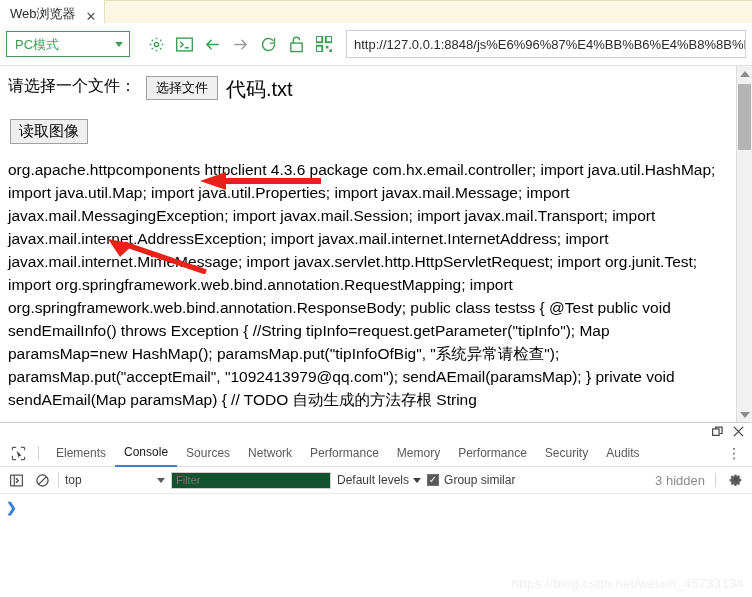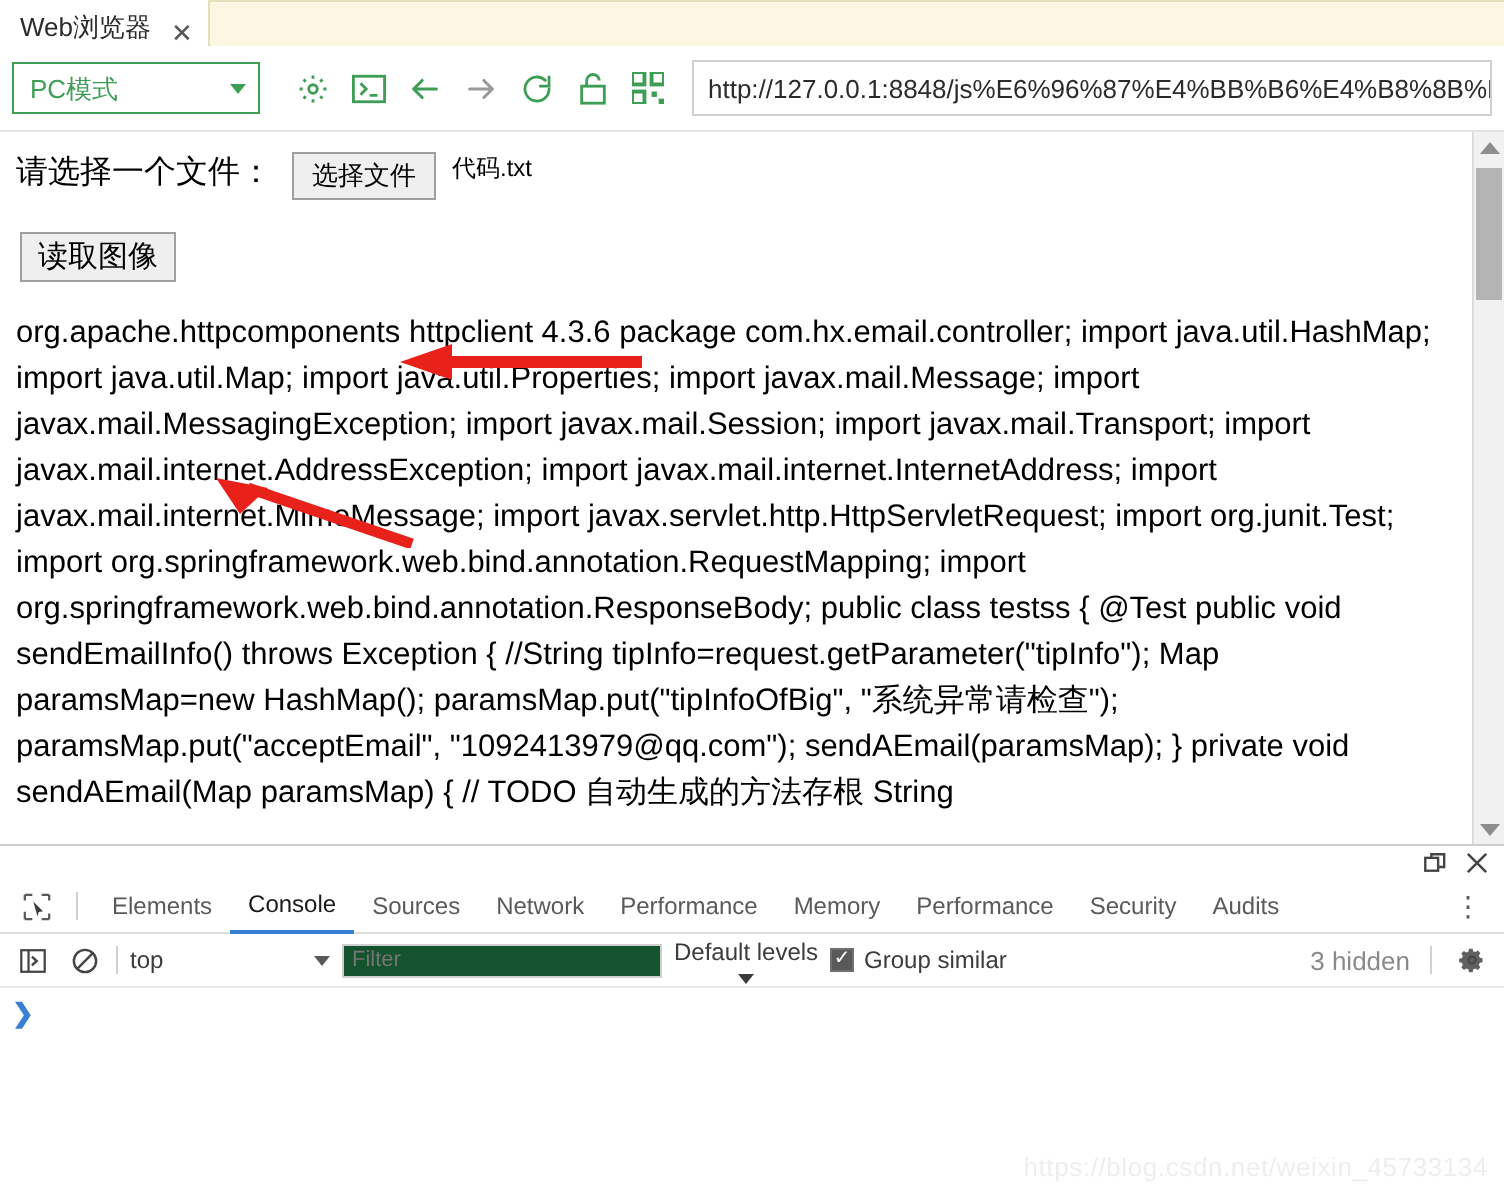--- a/index.html
+++ b/index.html
@@ -130,21 +130,21 @@
     font-size: 13px;
     border: 1px solid #a0a0a0;
     background: #efefef;
     padding: 2px 9px;
     color: #000;
     cursor: pointer;
     font-family: Liberation Sans, sans-serif;
   }
   .file-name {
     margin-left: 8px;
-    font-size: 12px;
+    font-size: 20px;
     color: #000;
   }
   .btn-stack { margin-top: 2px; }
   .btn-act {
     display: block;
     font-size: 15px;
     border: 1px solid #a0a0a0;
     background: #efefef;
     color: #000;
     padding: 2px 8px;
@@ -278,21 +278,21 @@
     width: 160px; height: 17px;
     border: 1px solid #cfcfcf;
     background: #14532d;
     font-size: 11px;
     color: #9a9a9a;
     padding: 0 4px;
     box-sizing: border-box;
     outline: none;
     font-family: "Liberation Sans", sans-serif;
   }
-  .levels { display: flex; align-items: center; gap: 4px; cursor: pointer; flex-direction: column; }
+  .levels { display: flex; align-items: center; gap: 4px; cursor: pointer; }
   .lv-caret { width: 0; height: 0; border-left: 4px solid transparent; border-right: 4px solid transparent; border-top: 5px solid #3c3c3c; }
   .grp { display: flex; align-items: center; gap: 5px; cursor: pointer; }
   .chk {
     width: 12px; height: 12px; border: 1px solid #707070; background: #595959;
     display: flex; align-items: center; justify-content: center;
     box-sizing: border-box;
   }
   .chk span { color: #fff; font-size: 10px; line-height: 1; }
   .hidden-count { margin-left: auto; color: #8a8a8a; font-size: 13px; }
   .gear-sep { width: 1px; height: 14px; background: #d0d0d0; margin: 0 4px; }

